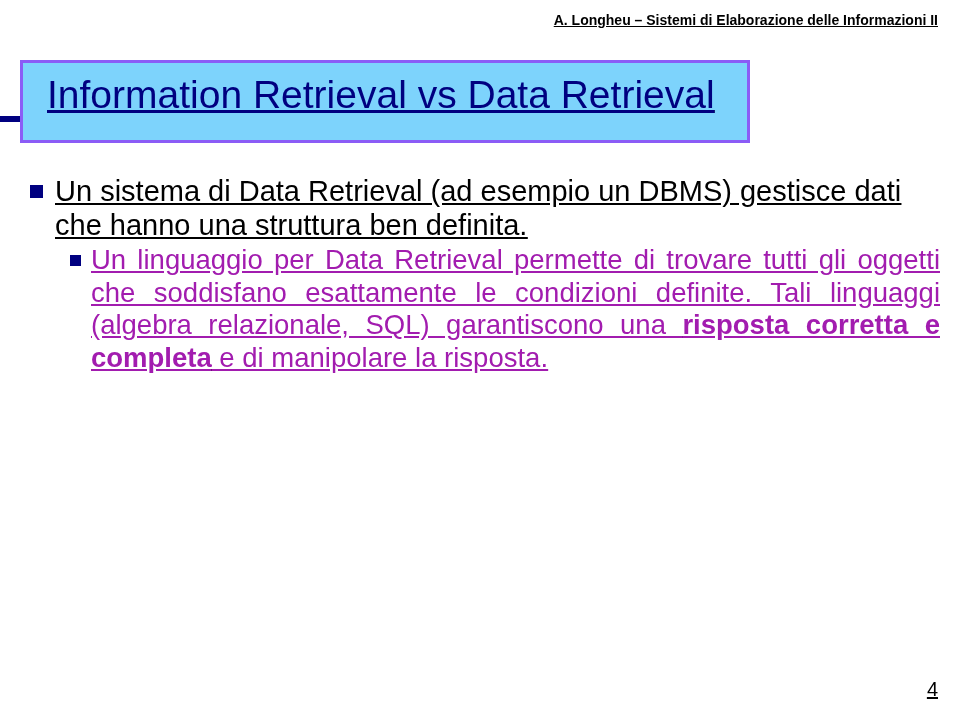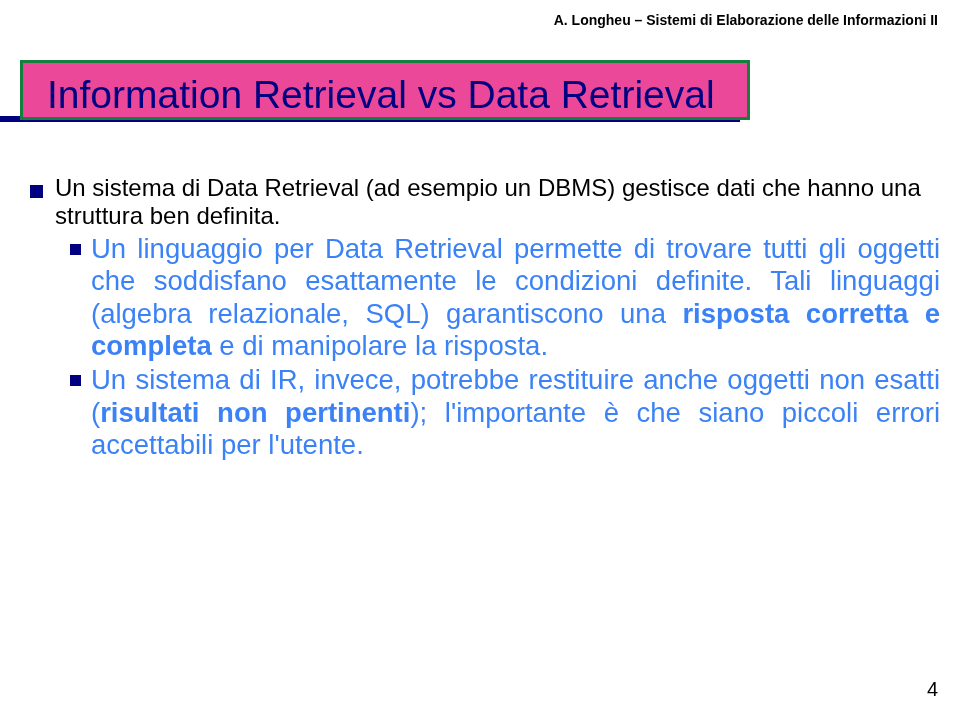--- a/index.html
+++ b/index.html
@@ -1,15 +1,15 @@
 <!DOCTYPE html>
 <html><head>
 <meta charset="utf-8">
 <style>
-  * { margin: 0; padding: 0; box-sizing: border-box; }
+  * { margin: 0; padding: 0; box-sizing: border-box; text-decoration: underline; }
   body {
     width: 960px;
     height: 715px;
     font-family: Verdana, Arial, sans-serif;
     background: #ffffff;
     position: relative;
     overflow: hidden;
   }
   .header-credit {
     position: absolute;
@@ -18,24 +18,24 @@
     font-size: 14px;
     font-weight: bold;
     color: #000;
   }
   .title-region {
     position: absolute;
     top: 60px;
     left: 20px;
   }
   .title-box {
-    border: 3px solid #15803d;
-    padding: 10px 32px 0 24px;
+    border: 3px solid #8b5cf6;
+    padding: 10px 32px 23px 24px;
     display: inline-block;
-    background: #ec4899;
+    background: #7dd3fc;
     position: relative;
     z-index: 2;
   }
   .title-text {
     font-size: 39px;
     color: #000080;
     font-weight: normal;
   }
   .underline-bar {
     position: absolute;
@@ -58,42 +58,42 @@
   }
   .lvl1 .bullet {
     width: 13px;
     height: 13px;
     background: #000080;
     flex-shrink: 0;
     margin-top: 11px;
     margin-right: 12px;
   }
   .lvl1 .txt {
-    font-size: 24px;
+    font-size: 29px;
     color: #000;
     line-height: 1.18;
     flex: 1;
   }
   .justify { text-align: justify; }
   .lvl2 {
     display: flex;
     margin-left: 40px;
     margin-bottom: 2px;
   }
   .lvl2 .bullet {
     width: 11px;
     height: 11px;
     background: #000080;
     flex-shrink: 0;
     margin-top: 11px;
     margin-right: 10px;
   }
   .lvl2 .txt {
     font-size: 27.5px;
-    color: #3b82f6;
+    color: #a21caf;
     line-height: 1.18;
     flex: 1;
     text-align: justify;
   }
   .b { font-weight: bold; }
   .pagenum {
     position: absolute;
     bottom: 14px;
     right: 22px;
     font-size: 20px;
@@ -119,20 +119,16 @@
     <div class="txt">Un sistema di Data Retrieval (ad esempio un DBMS) gestisce dati che hanno una struttura ben definita.</div>
   </div>
 
 
 
   <div class="lvl2">
     <div class="bullet"></div>
     <div class="txt"><span>Un linguaggio per Data Retrieval permette di trovare tutti gli oggetti che soddisfano esattamente le condizioni definite. Tali linguaggi (algebra relazionale, SQL) garantiscono una </span><span class="b">risposta corretta e completa</span><span> e di manipolare la risposta.</span></div>
   </div>
 
-  <div class="lvl2">
-    <div class="bullet"></div>
-    <div class="txt"><span>Un sistema di IR, invece, potrebbe restituire anche oggetti non esatti (</span><span class="b">risultati non pertinenti</span><span>); l'importante è che siano piccoli errori accettabili per l'utente.</span></div>
-  </div>
 
 </div>
 
 <div class="pagenum">4</div>
 
 </body></html>

